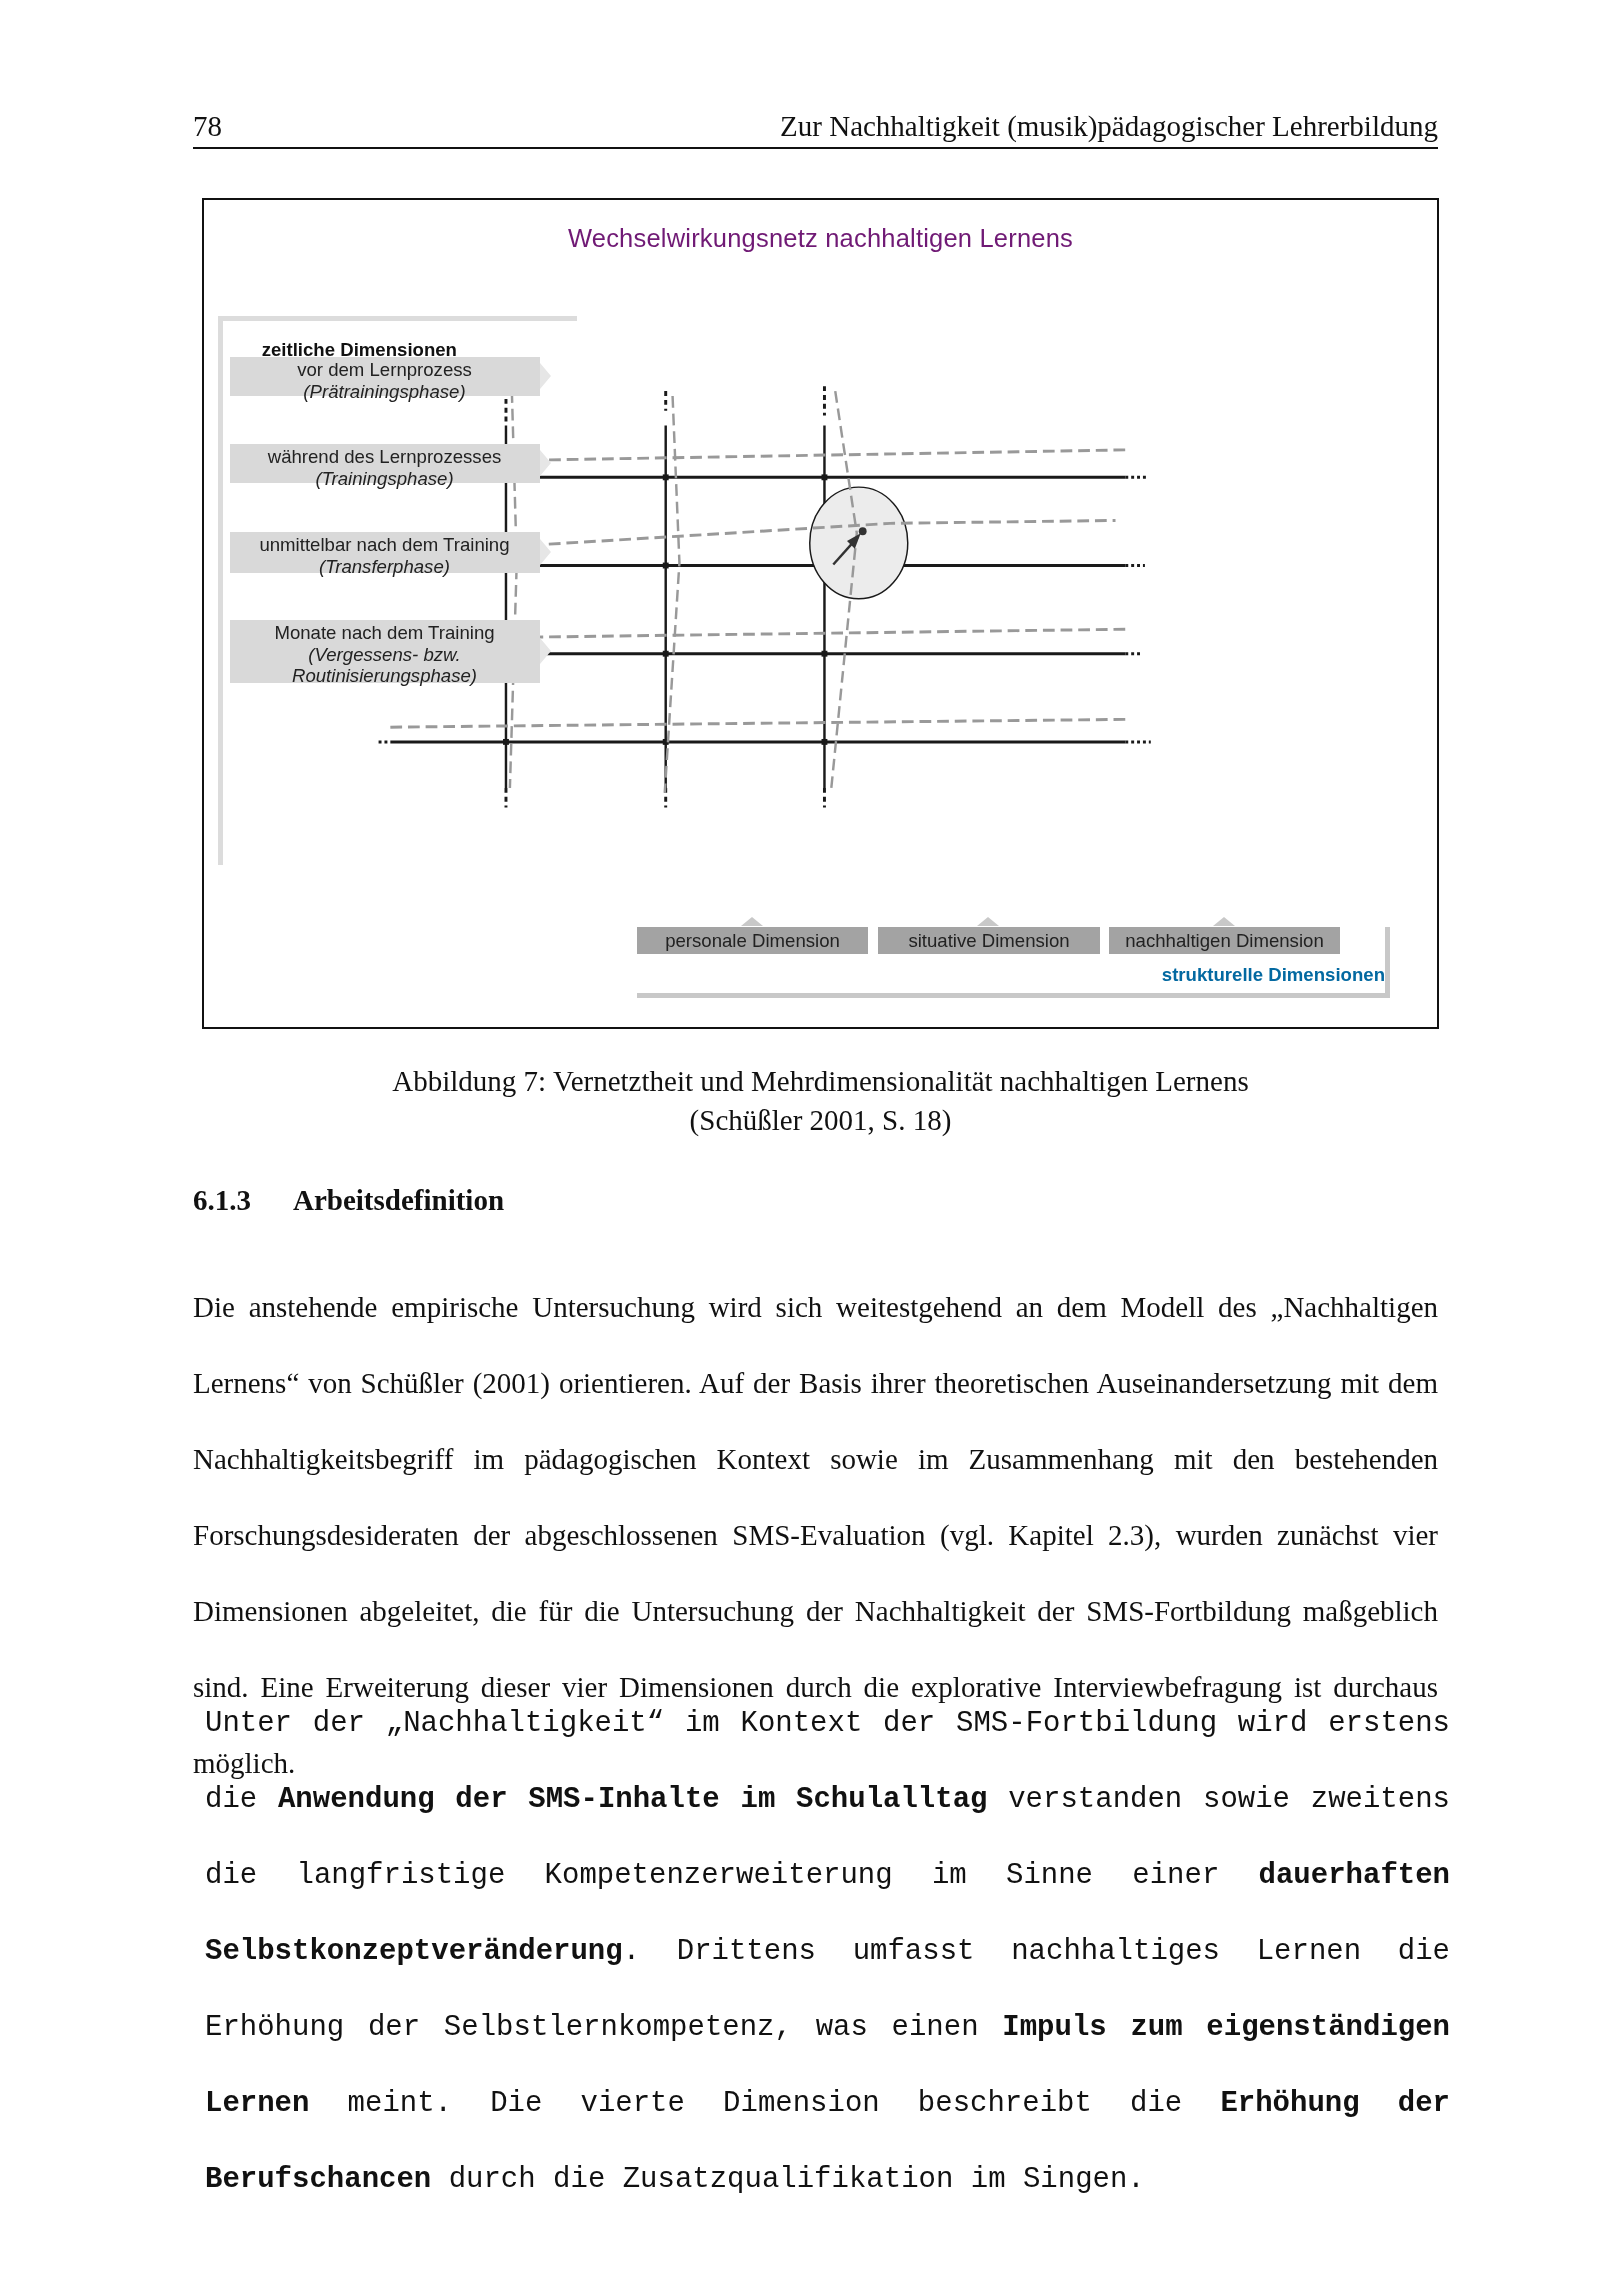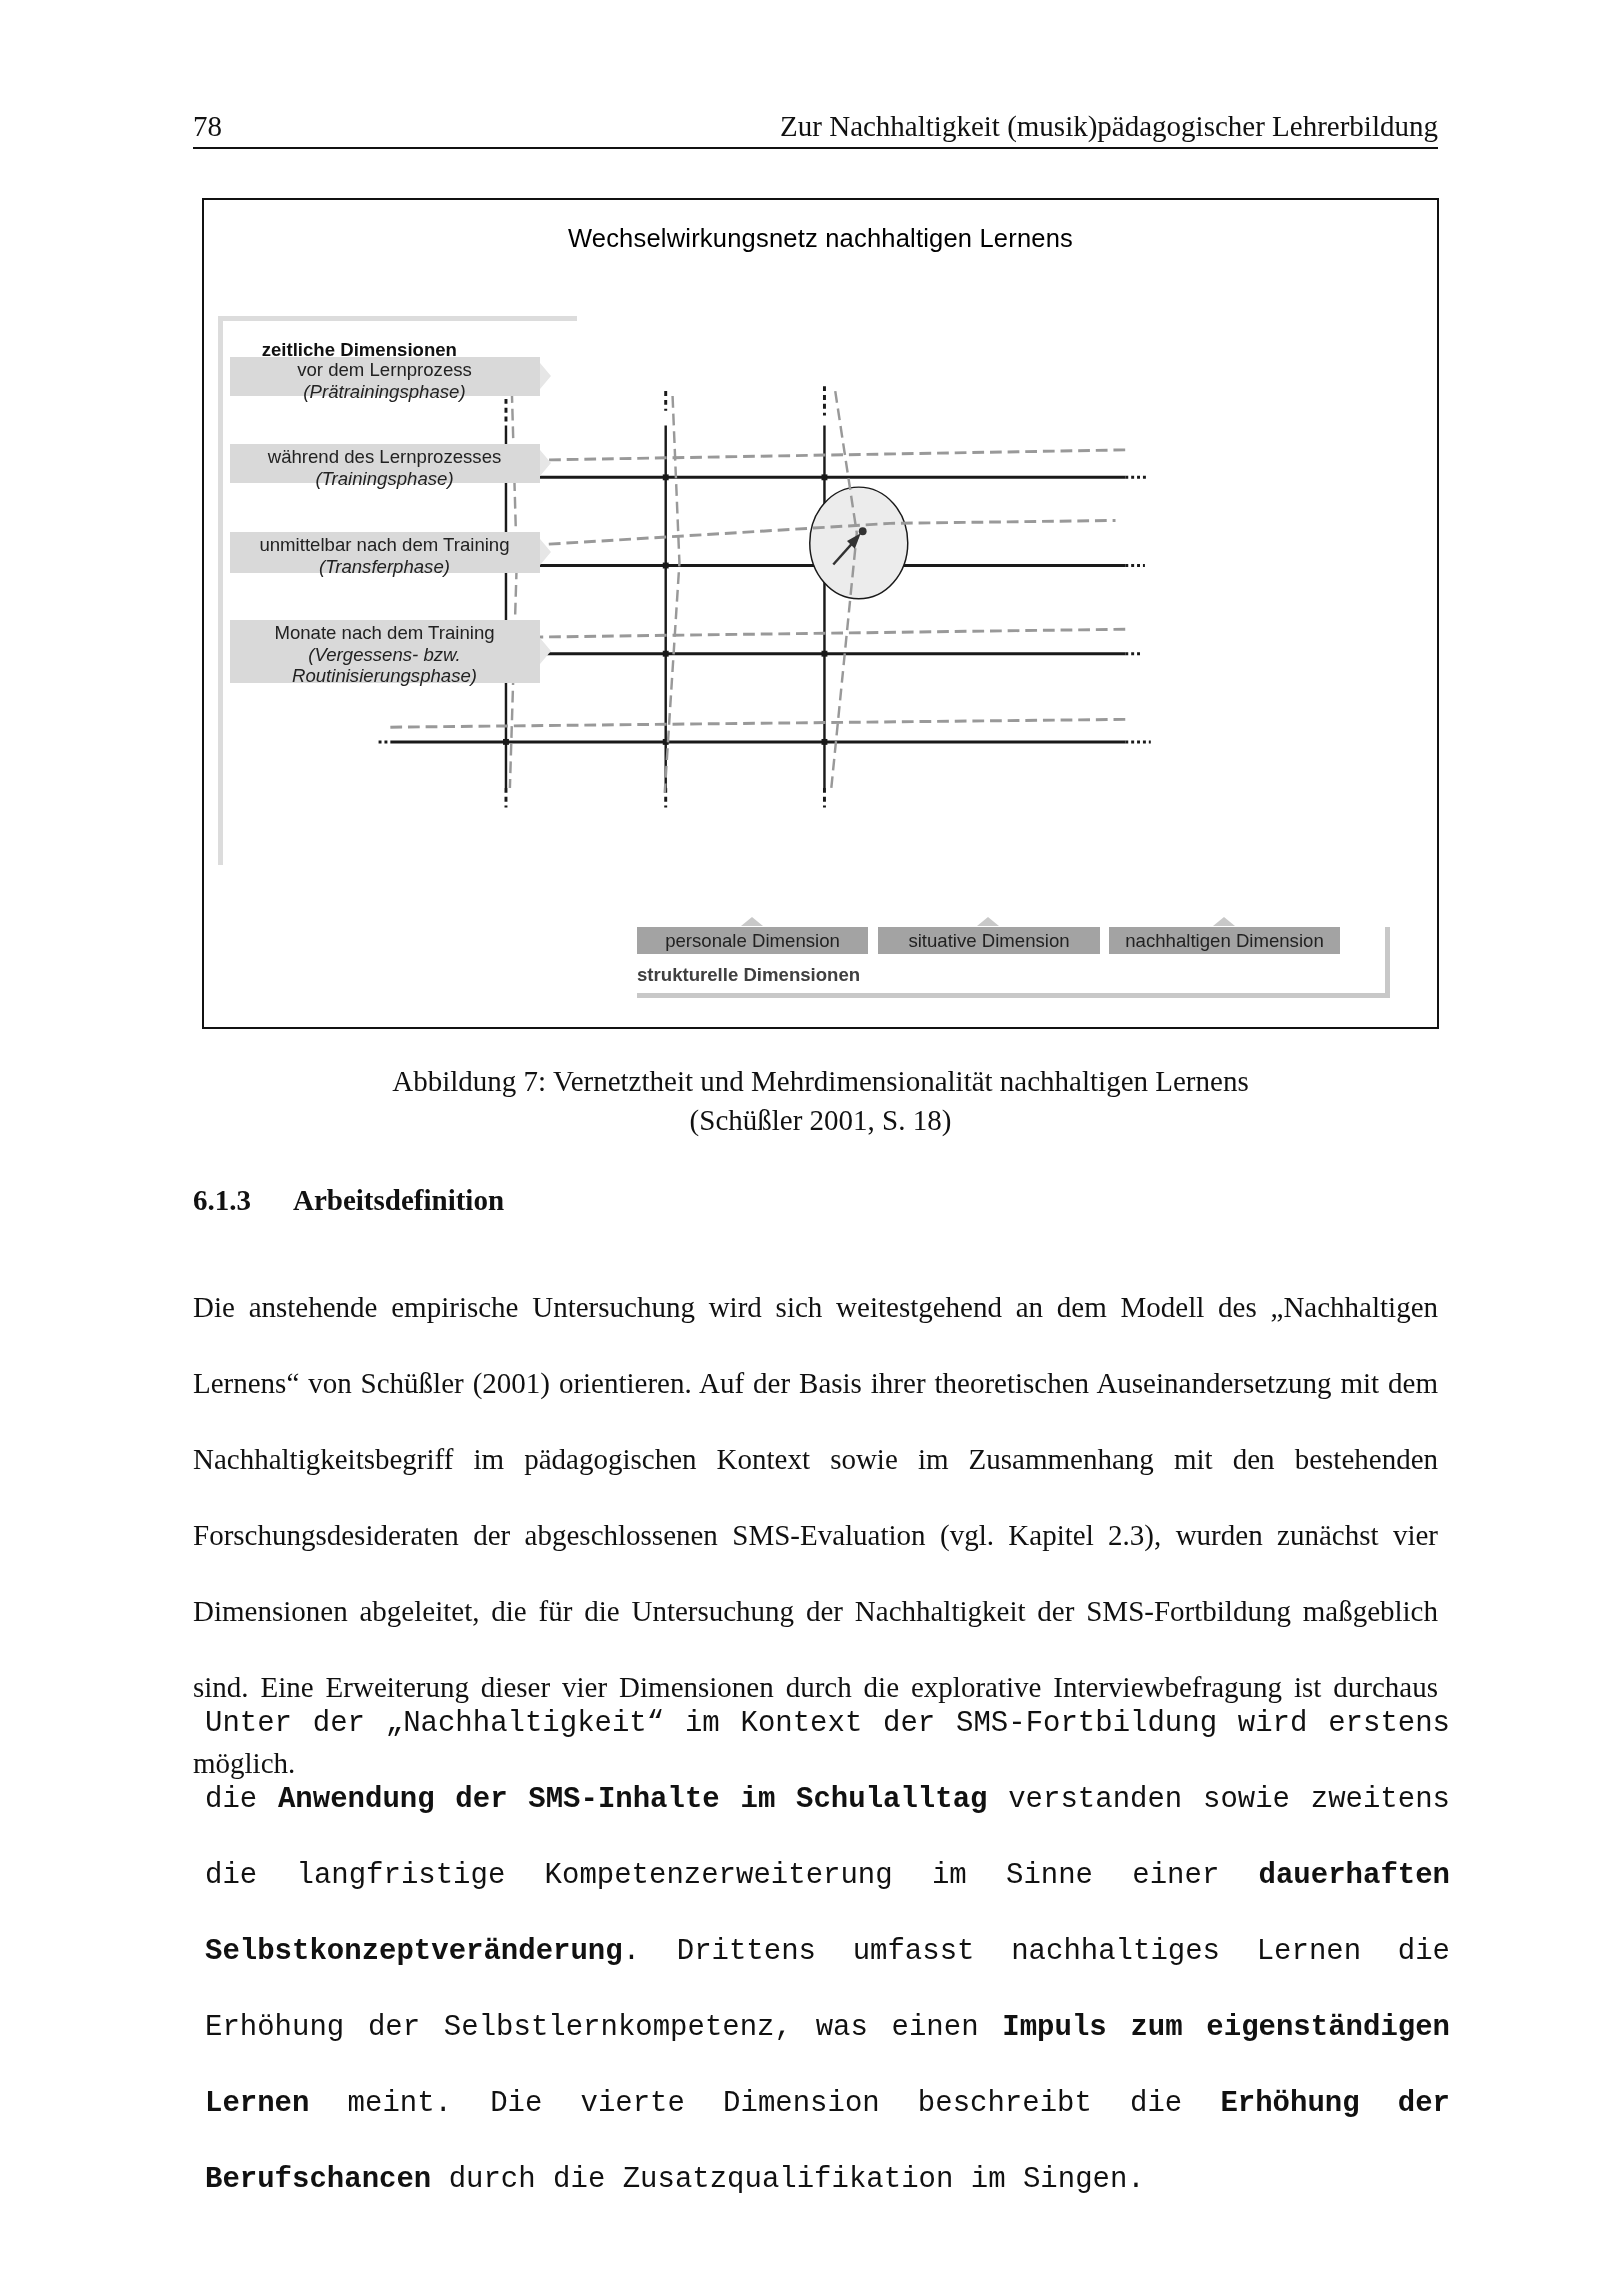--- a/index.html
+++ b/index.html
@@ -3,32 +3,32 @@
 <meta charset="utf-8">
 <style>
   html, body { margin: 0; padding: 0; background: #ffffff; }
   body { width: 1620px; height: 2293px; position: relative; font-family: "Liberation Serif", serif; color: #111; }
   .header { position: absolute; left: 193px; top: 106px; width: 1245px; height: 41px; border-bottom: 2px solid #111; }
   .header .pnum { position: absolute; left: 0; top: 3.9px; font-size: 29px; }
   .header .running { position: absolute; right: 0; top: 3.9px; font-size: 29px; }
 
   .figure { position: absolute; left: 202px; top: 198px; width: 1237px; height: 831px; border: 2px solid #111; box-sizing: border-box; background: #fff; overflow: hidden; }
   .figure svg { position: absolute; left: 0; top: 0; }
-  .fig-title { position: absolute; left: 0; width: 100%; top: 23.5px; text-align: center; font-family: "Liberation Sans", sans-serif; font-size: 25.5px; color: #000000; letter-spacing: 0.2px; }
+  .fig-title { position: absolute; left: 0; width: 100%; top: 23.5px; text-align: center; font-family: "Liberation Sans", sans-serif; font-size: 25.5px; color: #701a75; letter-spacing: 0.2px; }
 
   .time-panel { position: absolute; left: 13.7px; top: 116px; width: 359px; height: 549px; border-top: 5.9px solid #dcdcdc; border-left: 5.9px solid #dcdcdc; box-sizing: border-box; }
   .time-panel .ptitle { position: absolute; left: 39px; top: 17.6px; font-family: "Liberation Sans", sans-serif; font-weight: bold; font-size: 18.6px; color: #111; }
   .tbox { position: absolute; left: 23.5px; width: 310px; background: #d9d9d9; font-family: "Liberation Sans", sans-serif; font-size: 18.6px; text-align: center; color: #222; line-height: 21.6px; padding: 2px 0; box-sizing: border-box; margin-top: 32px; }
   .tbox .it { font-style: italic; display: block; }
   .tbox::after { content: ""; position: absolute; right: -11.8px; top: 50%; margin-top: -13.7px; border-top: 13.7px solid transparent; border-bottom: 13.7px solid transparent; border-left: 11.8px solid #e6e6e6; }
 
   .struct-panel { position: absolute; left: 433px; top: 727px; width: 753px; height: 71px; border-right: 5.9px solid #c8c8c8; border-bottom: 5.9px solid #c8c8c8; box-sizing: border-box; }
   .sbox { position: absolute; top: 0; height: 27.4px; background: #a3a3a3; font-family: "Liberation Sans", sans-serif; font-size: 18.6px; text-align: center; line-height: 27.4px; color: #222; }
   .sbox::before { content: ""; position: absolute; left: 50%; margin-left: -11.8px; top: -9.8px; border-left: 11.8px solid transparent; border-right: 11.8px solid transparent; border-bottom: 9.8px solid #c8c8c8; }
-  .struct-label { position: absolute; left: 0; width: 100%; top: 37px; text-align: left; font-family: "Liberation Sans", sans-serif; font-weight: bold; font-size: 18.6px; color: #404040; }
+  .struct-label { position: absolute; left: 0; width: 100%; top: 37px; text-align: right; font-family: "Liberation Sans", sans-serif; font-weight: bold; font-size: 18.6px; color: #0369a1; }
 
   .caption { position: absolute; left: 202px; width: 1237px; top: 1062px; text-align: center; font-size: 29px; line-height: 39px; }
   .section { position: absolute; left: 193px; top: 1184px; font-size: 29px; font-weight: bold; }
   .section .num { display: inline-block; width: 100px; }
 
   .para { position: absolute; left: 193px; width: 1245px; font-size: 29px; line-height: 76px; text-align: justify; hyphens: manual; }
   .p1 { top: 1269px; }
   .p2 { top: 1674px; }
   b { font-weight: bold; }
 </style>

